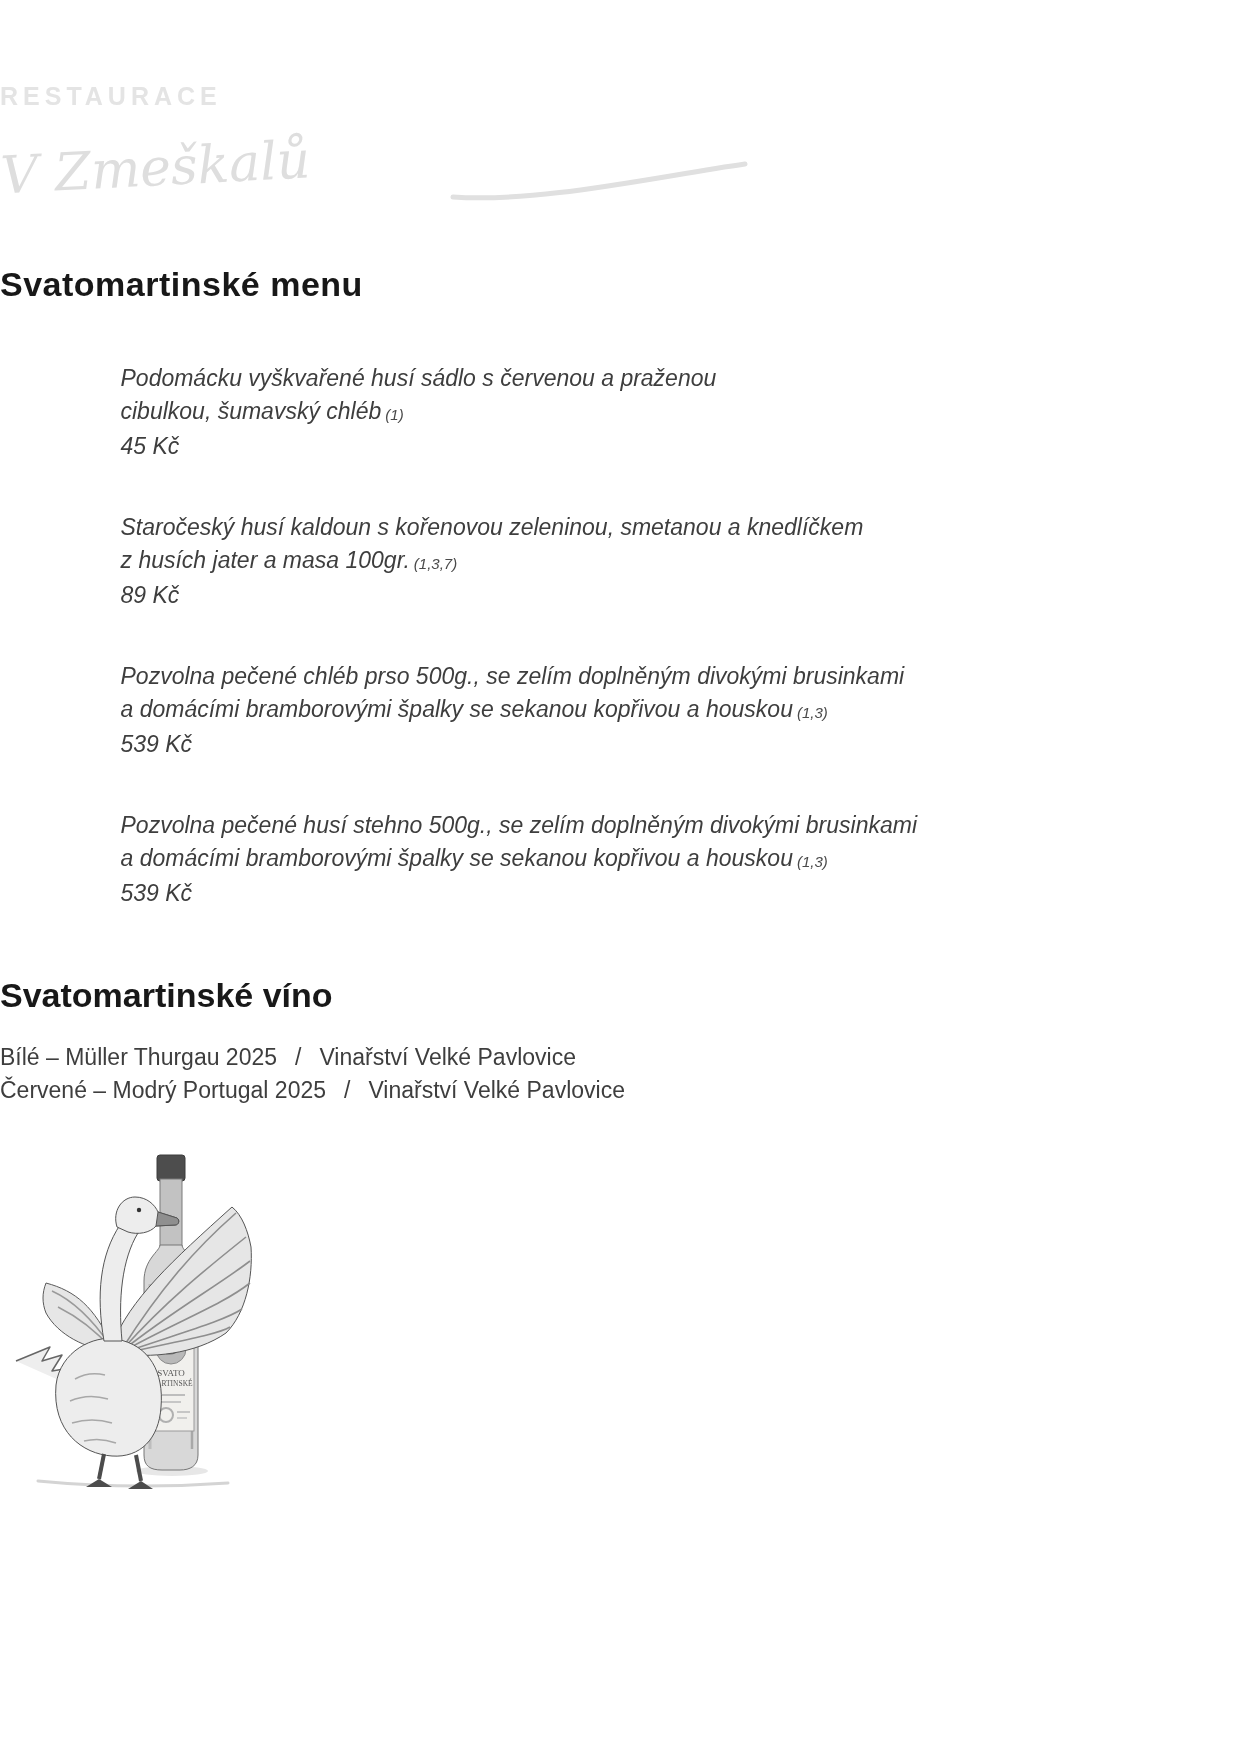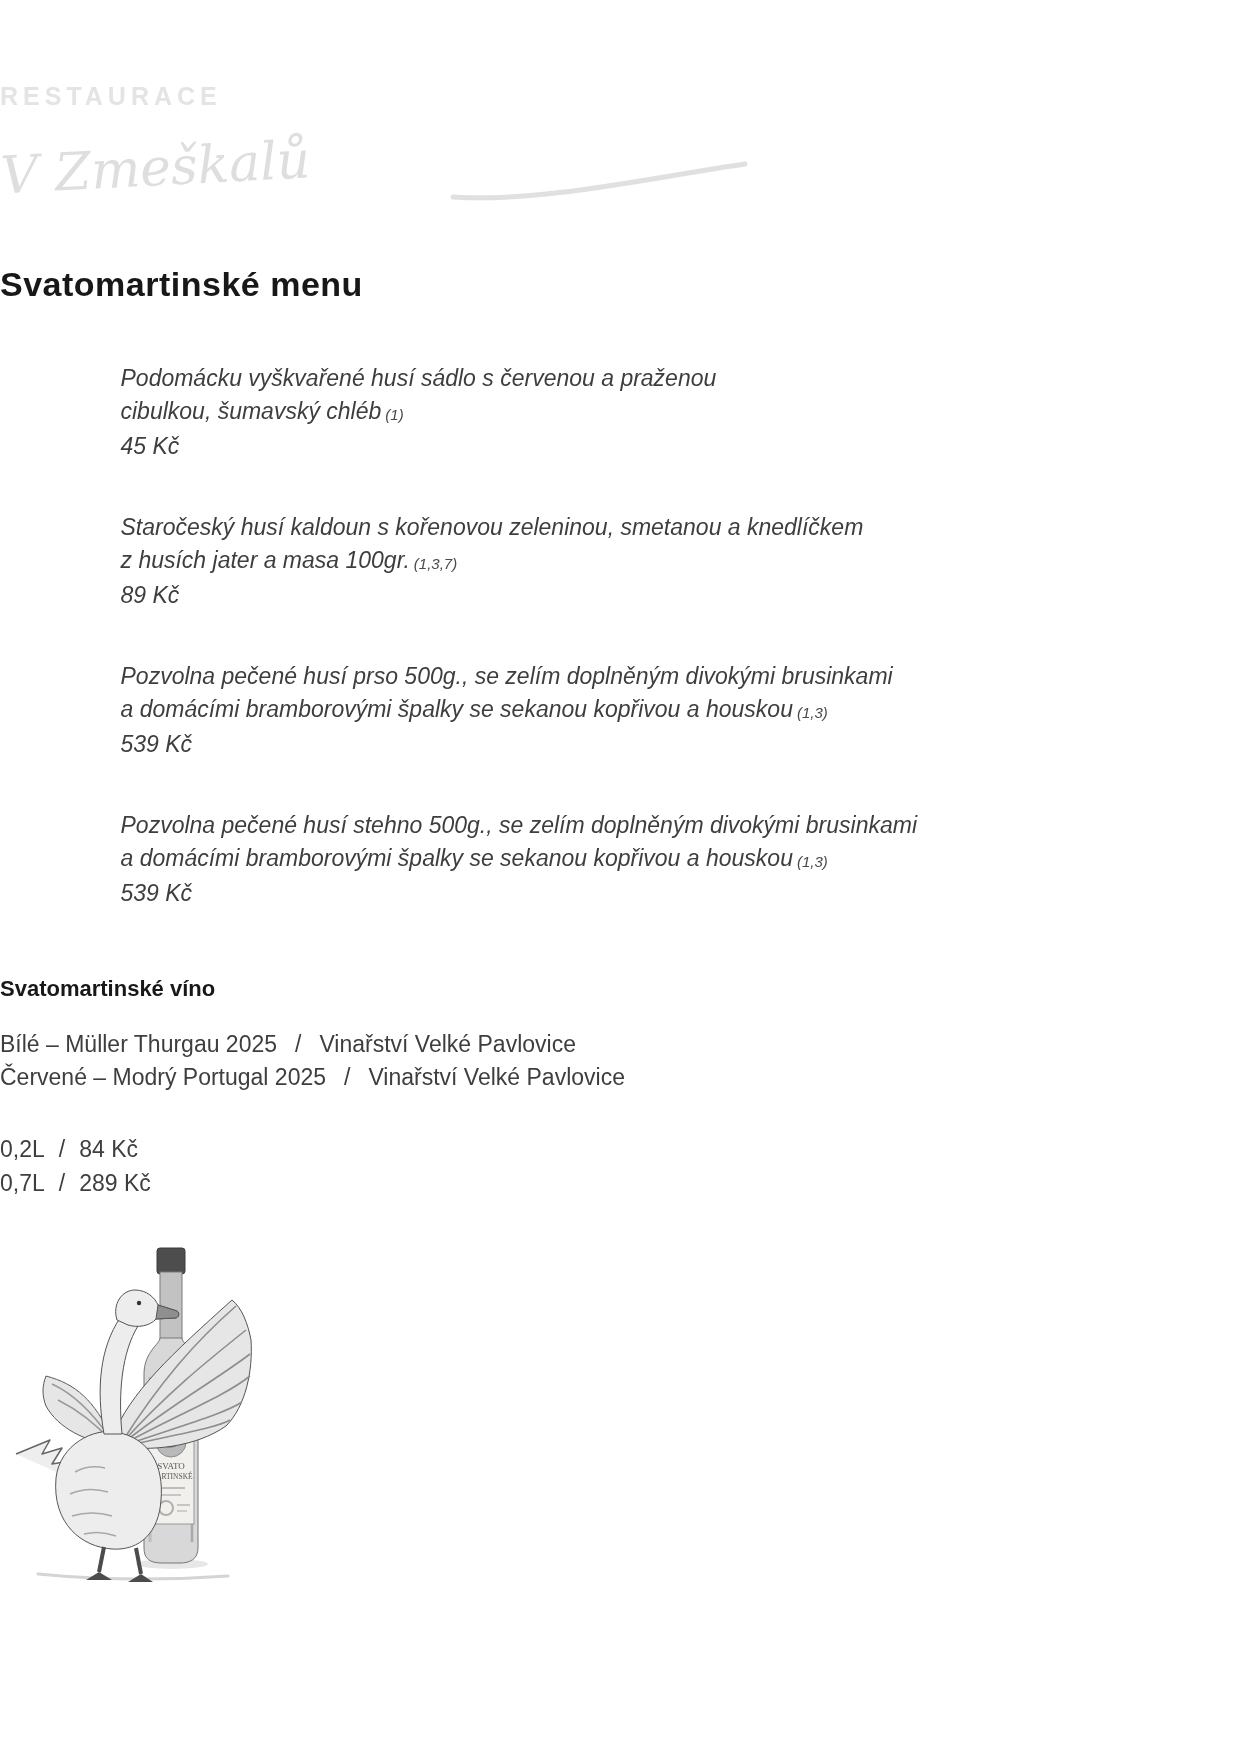--- a/index.html
+++ b/index.html
@@ -33,21 +33,21 @@
   
   .menu-title{
     margin-top:62px;
     font-size:34px;
     font-weight:bold;
     color:#181818;
     letter-spacing:0.5px;
   }
   .wine-title{
     margin-top:66px;
-    font-size:22px;
+    font-size:34px;
     font-weight:bold;
     color:#181818;
   }
   
   .items{margin-top:58px;}
   .menu-item{
     margin:0 auto 48px auto;
     font-size:23px;
     line-height:33px;
     color:#3e3e3e;
@@ -97,21 +97,21 @@
 
     <div class="menu-item">
       <div>Staročeský husí kaldoun s kořenovou zeleninou, smetanou a knedlíčkem</div>
       <div>
         <span>z husích jater a masa 100gr.</span><span class="allergen">(1,3,7)</span>
       </div>
       <div class="item-price">89 Kč</div>
     </div>
 
     <div class="menu-item">
-      <div>Pozvolna pečené husí prso 500g., se zelím doplněným divokými brusinkami</div>
+      <div>Pozvolna pečené chléb prso 500g., se zelím doplněným divokými brusinkami</div>
       <div>
         <span>a domácími bramborovými špalky se sekanou kopřivou a houskou</span><span class="allergen">(1,3)</span>
       </div>
       <div class="item-price">539 Kč</div>
     </div>
 
     <div class="menu-item">
       <div>Pozvolna pečené husí stehno 500g., se zelím doplněným divokými brusinkami</div>
       <div>
         <span>a domácími bramborovými špalky se sekanou kopřivou a houskou</span><span class="allergen">(1,3)</span>
@@ -125,28 +125,20 @@
 
   <div class="wine-lines">
     <div>
       <span>Bílé – Müller Thurgau 2025</span><span class="wine-sep">/</span><span>Vinařství Velké Pavlovice</span>
     </div>
     <div>
       <span>Červené – Modrý Portugal 2025</span><span class="wine-sep">/</span><span>Vinařství Velké Pavlovice</span>
     </div>
   </div>
 
-  <div class="wine-prices">
-    <div>
-      <span>0,2L</span><span class="price-sep">/</span><span>84 Kč</span>
-    </div>
-    <div>
-      <span>0,7L</span><span class="price-sep">/</span><span>289 Kč</span>
-    </div>
-  </div>
 
   <div class="illustration">
     <svg width="258" height="340" viewBox="0 0 258 340">
 
       <path d="M38 332 Q 130 341 228 334" fill="none" stroke="#d4d4d4" stroke-width="3" stroke-linecap="round"></path>
       <ellipse cx="172" cy="322" rx="36" ry="5" fill="#e7e7e7"></ellipse>
 
       <g>
         <rect x="157" y="6" width="28" height="26" rx="3" fill="#4d4d4d" stroke="#3c3c3c"></rect>
         <rect x="160" y="30" width="22" height="68" fill="#c2c2c2" stroke="#7a7a7a"></rect>

